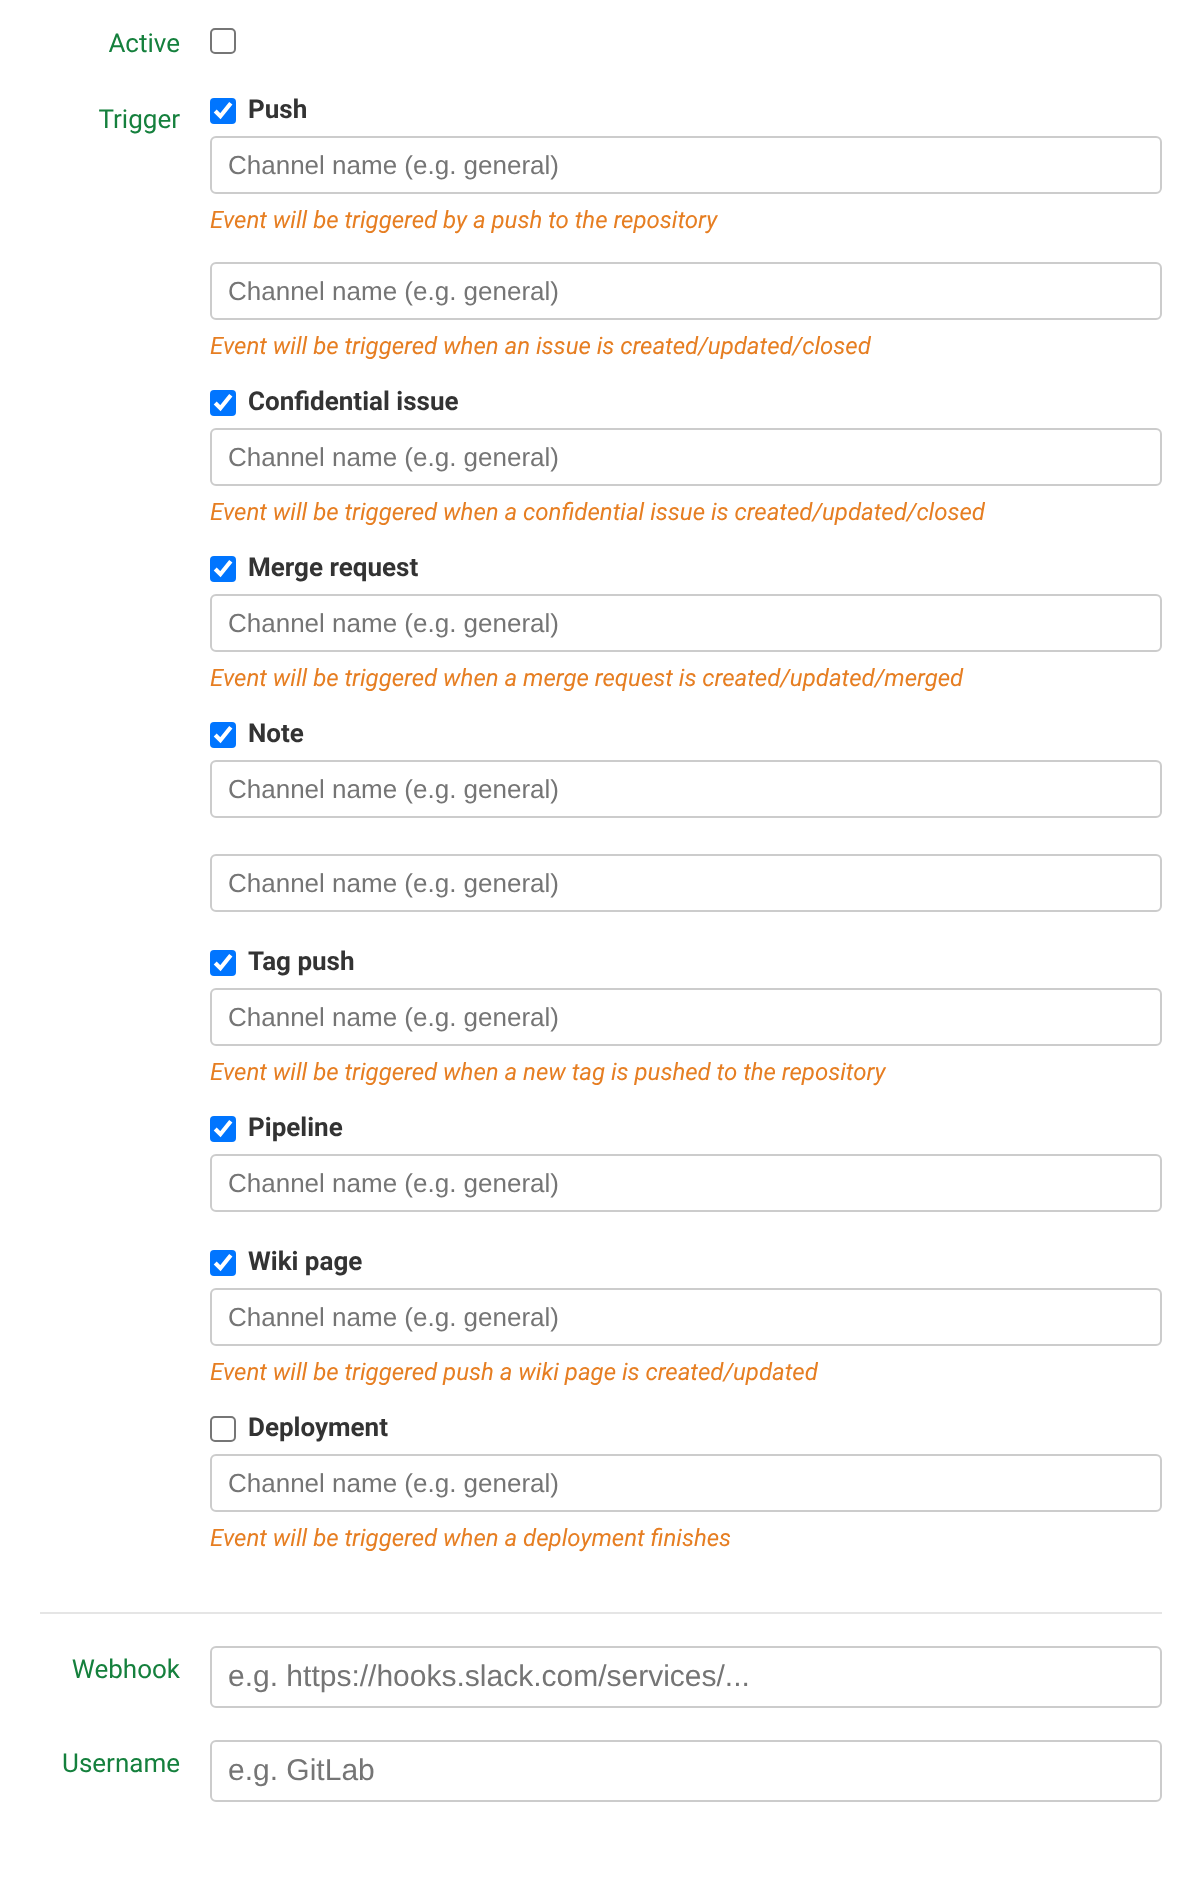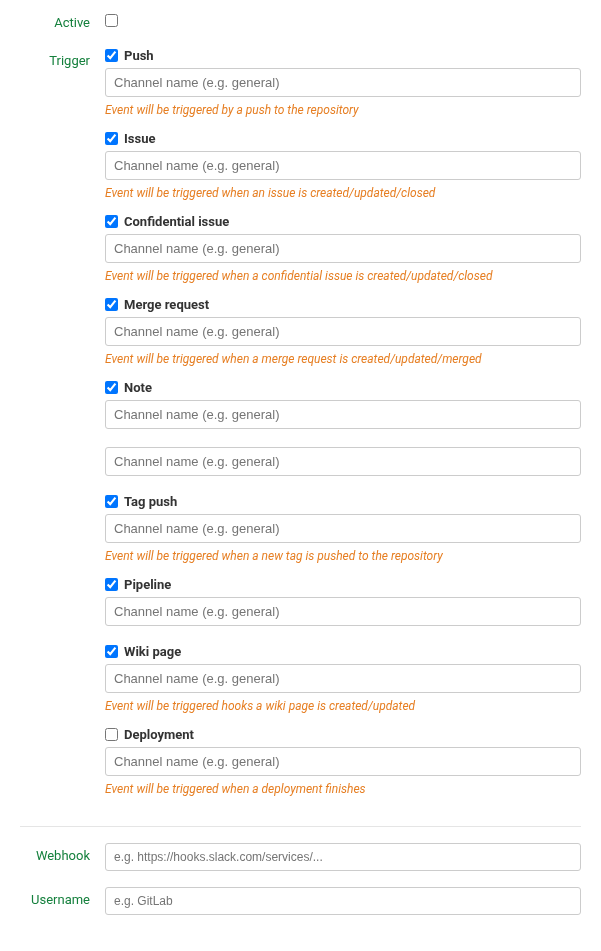--- a/index.html
+++ b/index.html
@@ -71,21 +71,21 @@
     }
     .active-checkbox input[type="checkbox"] {
       width: 13px;
       height: 13px;
     }
     .plain-input {
       width: 100%;
       border: 1px solid #ccc;
       border-radius: 3px;
       padding: 6px 8px;
-      font-size: 12px;
+      font-size: 15px;
       color: #0c4a6e;
       outline: none;
     }
     .divider {
       border: none;
       border-top: 1px solid #e5e5e5;
       margin: 10px 0 16px 0;
     }
   </style>
 </head>
@@ -101,24 +101,21 @@
   </div>
 
   <div class="form-row">
     <div class="form-label">Trigger</div>
     <div class="form-content">
 
     <div class="trigger-item"><label class="trigger-label">
             <input type="checkbox" checked="" style="">
             <span>Push</span>
           </label><input type="text" class="trigger-input" placeholder="Channel name (e.g. general)" style=""><div class="trigger-hint">Event will be triggered by a push to the repository</div></div>
-        <div class="trigger-item"><label class="trigger-label">
-            <input type="checkbox" checked="" style="">
-            <span>Issue</span>
-          </label><input type="text" class="trigger-input" placeholder="Channel name (e.g. general)" style=""><div class="trigger-hint">Event will be triggered when an issue is created/updated/closed</div></div>
+        <div class="trigger-item"><input type="text" class="trigger-input" placeholder="Channel name (e.g. general)" style=""><div class="trigger-hint">Event will be triggered when an issue is created/updated/closed</div></div>
         <div class="trigger-item"><label class="trigger-label">
             <input type="checkbox" checked="" style="">
             <span>Confidential issue</span>
           </label><input type="text" class="trigger-input" placeholder="Channel name (e.g. general)" style=""><div class="trigger-hint">Event will be triggered when a confidential issue is created/updated/closed</div></div>
         <div class="trigger-item"><label class="trigger-label">
             <input type="checkbox" checked="" style="">
             <span>Merge request</span>
           </label><input type="text" class="trigger-input" placeholder="Channel name (e.g. general)" style=""><div class="trigger-hint">Event will be triggered when a merge request is created/updated/merged</div></div>
         <div class="trigger-item"><label class="trigger-label">
             <input type="checkbox" checked="" style="">
@@ -129,21 +126,21 @@
             <input type="checkbox" checked="" style="">
             <span>Tag push</span>
           </label><input type="text" class="trigger-input" placeholder="Channel name (e.g. general)" style=""><div class="trigger-hint">Event will be triggered when a new tag is pushed to the repository</div></div>
         <div class="trigger-item"><label class="trigger-label">
             <input type="checkbox" checked="" style="">
             <span>Pipeline</span>
           </label><input type="text" class="trigger-input" placeholder="Channel name (e.g. general)" style=""></div>
         <div class="trigger-item"><label class="trigger-label">
             <input type="checkbox" checked="" style="">
             <span>Wiki page</span>
-          </label><input type="text" class="trigger-input" placeholder="Channel name (e.g. general)" style=""><div class="trigger-hint">Event will be triggered hooks a wiki page is created/updated</div></div>
+          </label><input type="text" class="trigger-input" placeholder="Channel name (e.g. general)" style=""><div class="trigger-hint">Event will be triggered push a wiki page is created/updated</div></div>
         <div class="trigger-item"><label class="trigger-label">
             <input type="checkbox" style="">
             <span>Deployment</span>
           </label><input type="text" class="trigger-input" placeholder="Channel name (e.g. general)" style=""><div class="trigger-hint">Event will be triggered when a deployment finishes</div></div>
       </div>
   </div>
 
   <hr class="divider">
 
   <div class="form-row">

